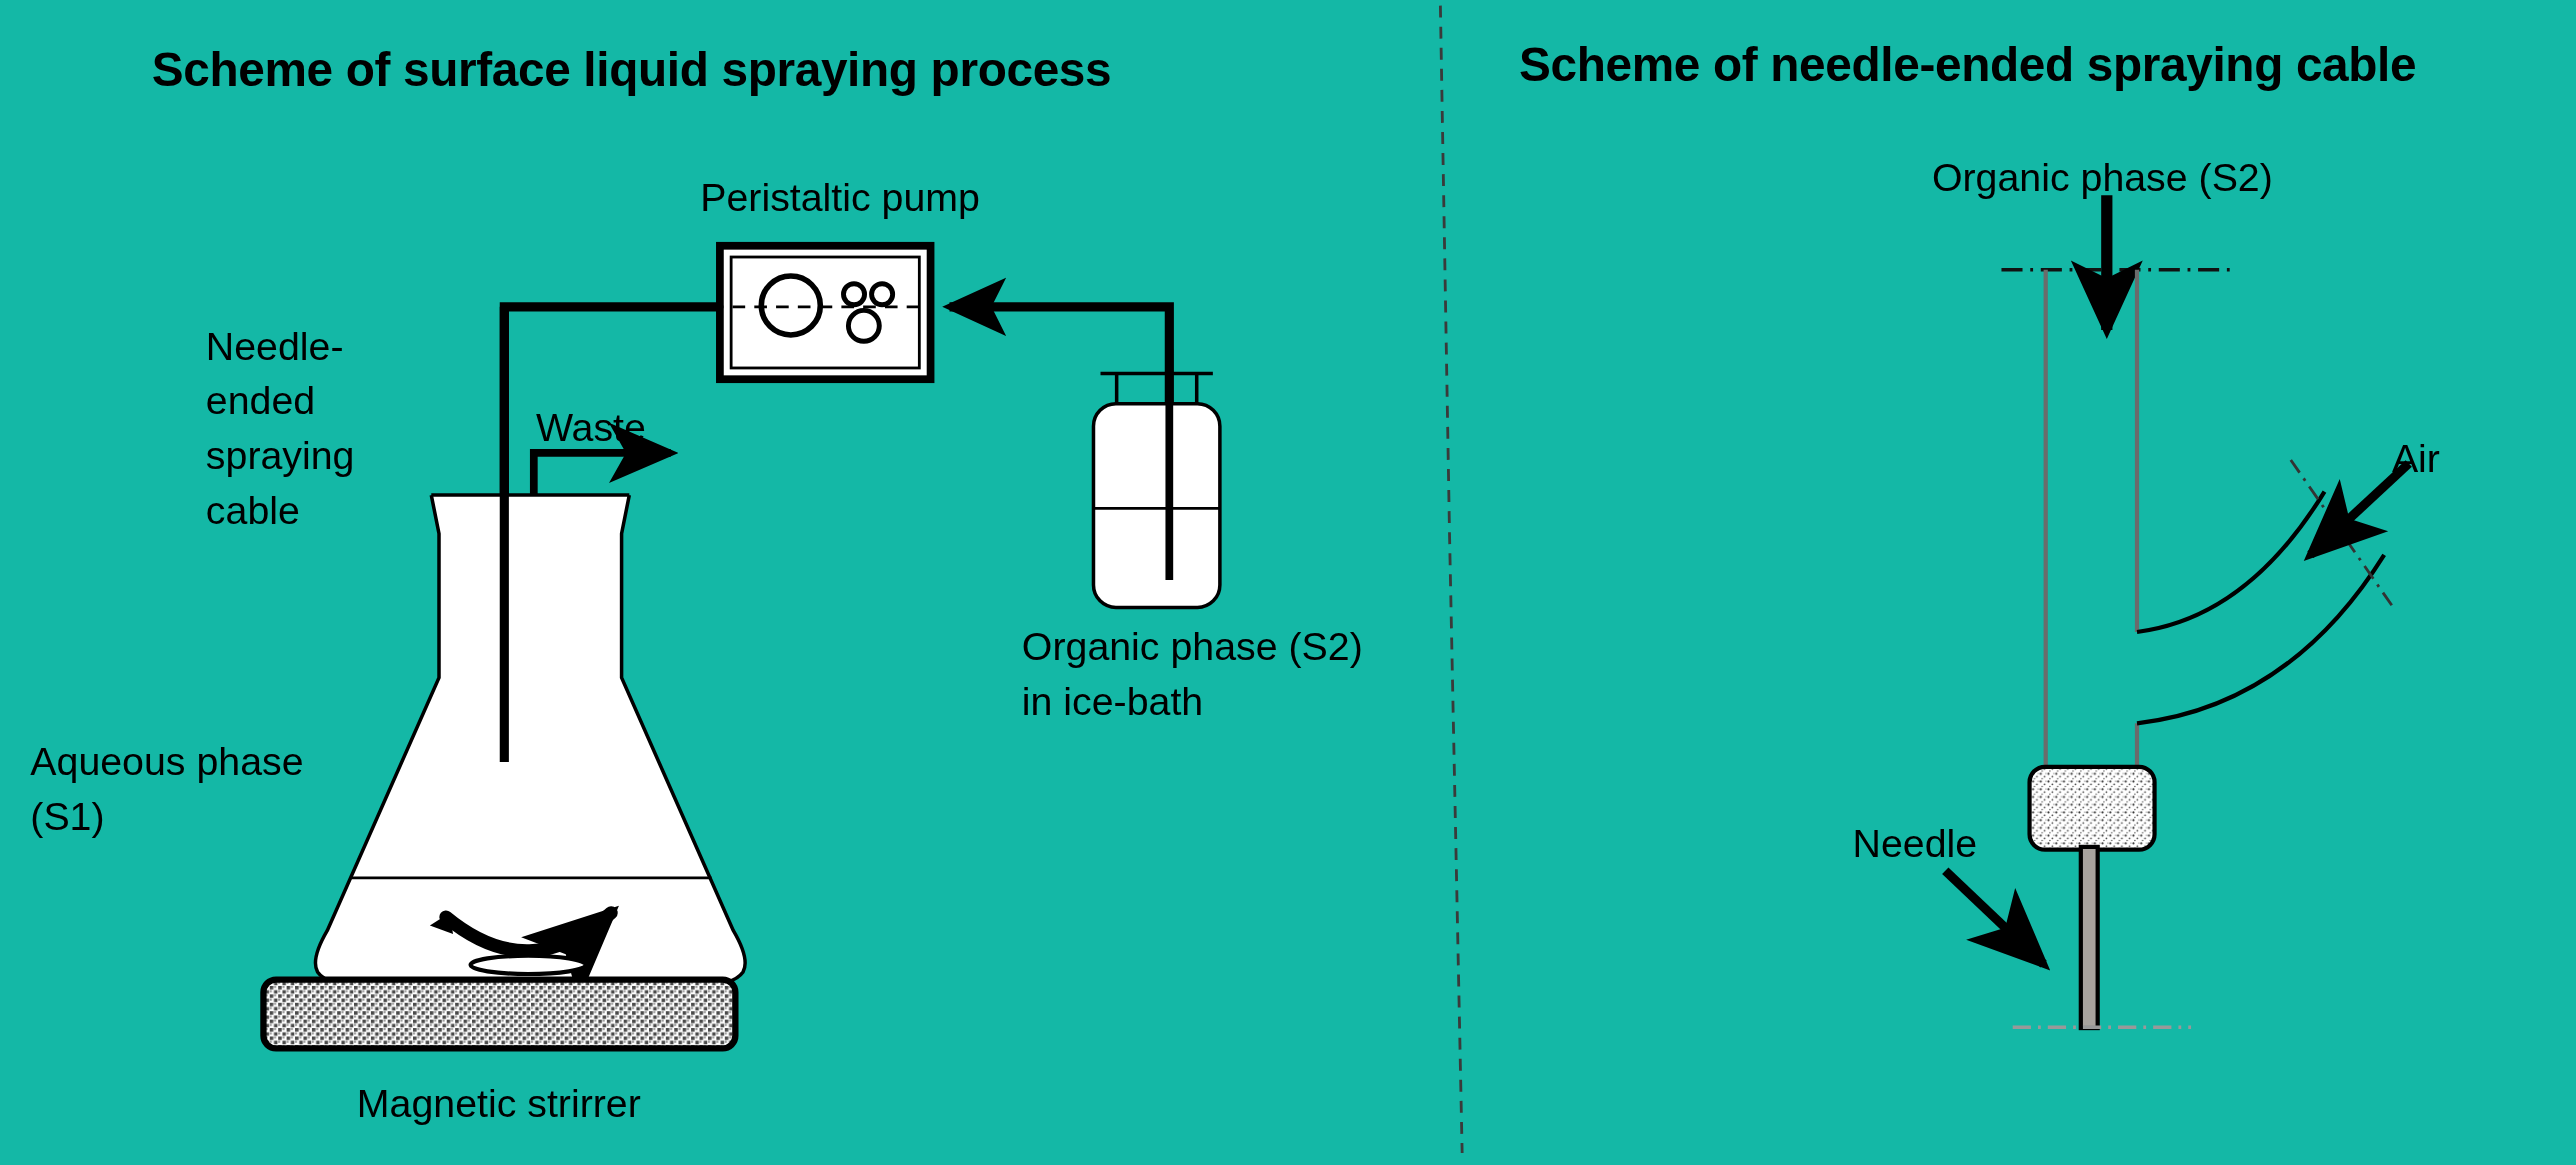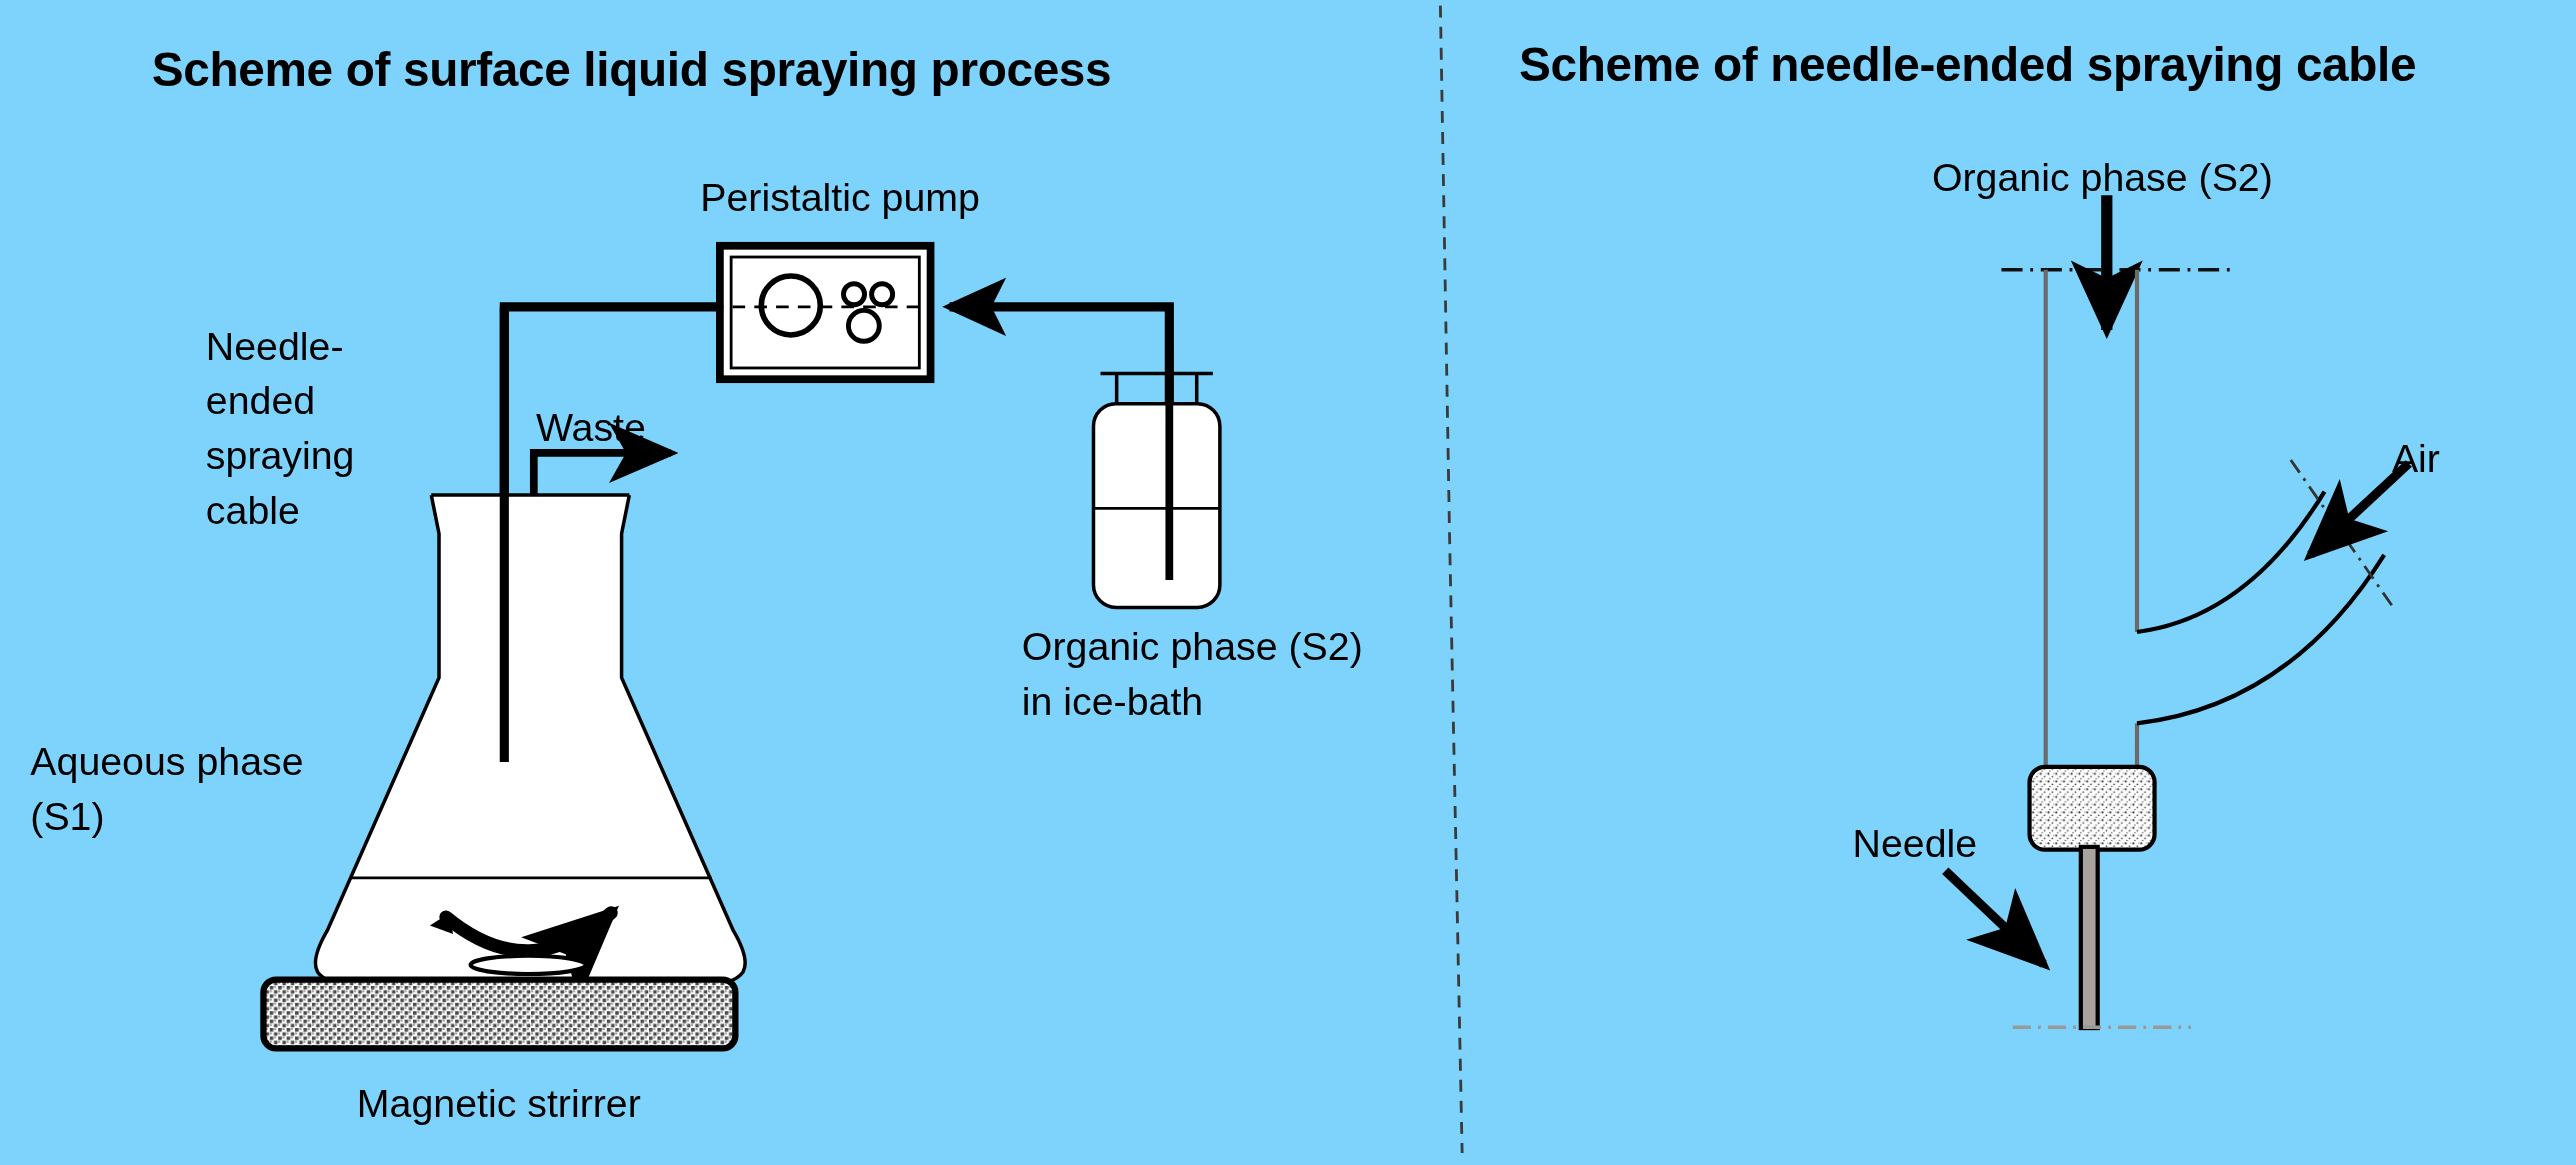--- a/index.html
+++ b/index.html
@@ -8,21 +8,21 @@
     background: #ffffff;
   }
   body {
     font-family: "Liberation Sans", sans-serif;
     color: #000000;
   }
   #page {
     position: relative;
     width: 2576px;
     height: 1165px;
-    background: #7dd3fc;
+    background: #14b8a6;
     overflow: hidden;
   }
   #page > svg {
     position: absolute;
     left: 0;
     top: 0;
   }
   .ttl {
     font-weight: bold;
     font-size: 68px;

